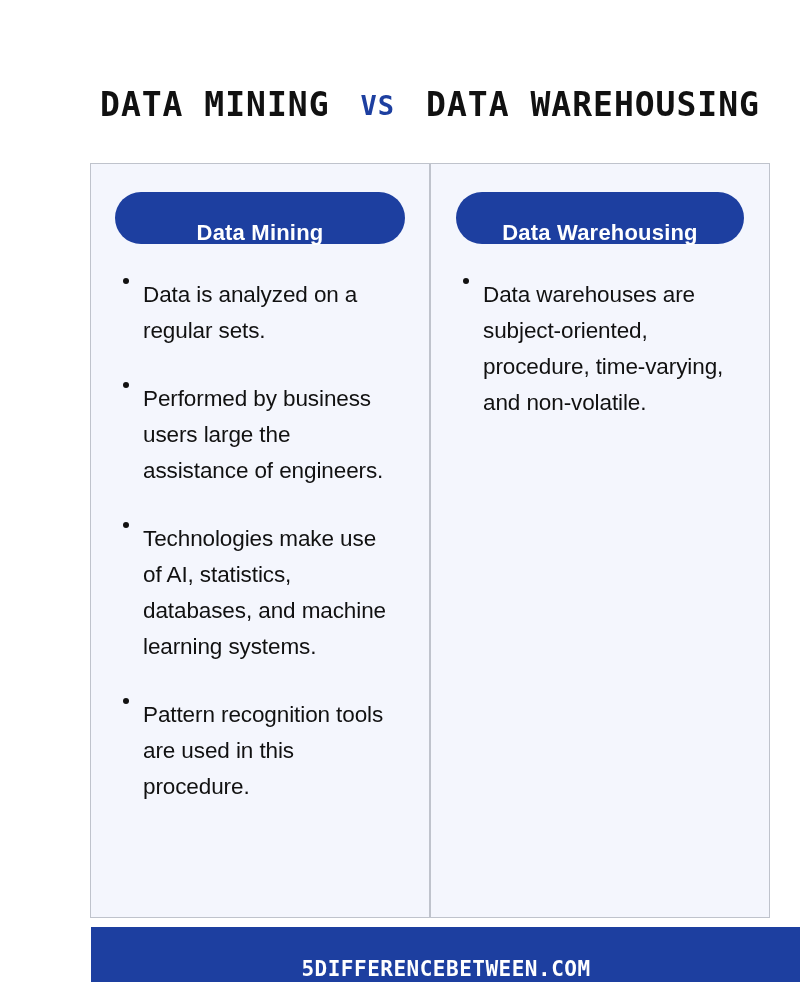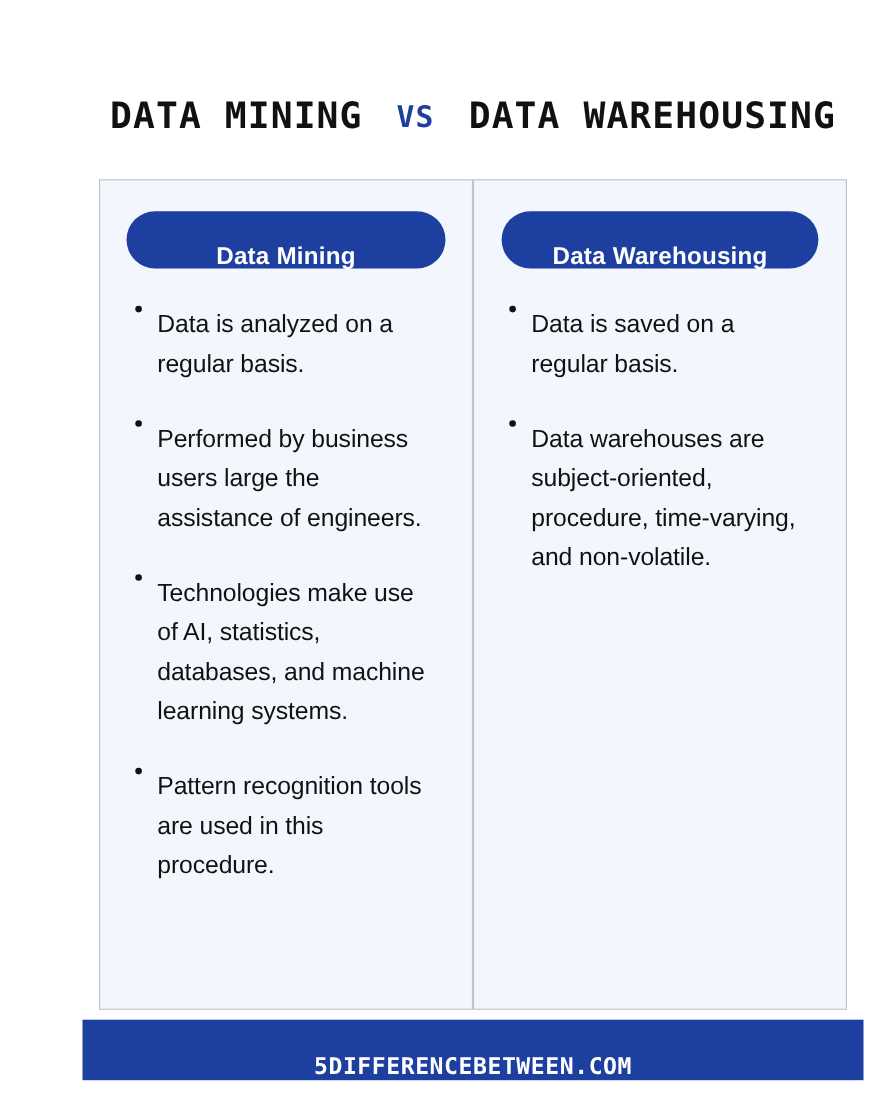--- a/index.html
+++ b/index.html
@@ -103,21 +103,21 @@
     top: 16px;
     width: 6px;
     height: 6px;
     border-radius: 50%;
     background: #111111;
   }
 
   
   .footer {
     position: absolute;
-    left: 45px;
+    left: 61px;
     top: 897px;
     width: 710px;
     height: 55px;
     background: #1d3fa0;
     color: #ffffff;
     font-family: "DejaVu Sans Mono", monospace;
     font-size: 21px;
     font-weight: bold;
     line-height: 55px;
     text-align: center;
@@ -131,31 +131,30 @@
 
   <div class="title-bar">
     <span class="title-word">DATA MINING</span><span class="title-vs">VS</span><span class="title-word">DATA WAREHOUSING</span>
   </div>
 
   <div class="cards">
 
     <div class="card card-left">
       <div class="pill">Data Mining</div>
       <ul class="points">
-        <li>Data is analyzed on a regular basis.</li>
+        <li>Data is analyzed on a regular sets.</li>
         <li>Performed by business users large the assistance of engineers.</li>
         <li>Technologies make use of AI, statistics, databases, and machine learning systems.</li>
         <li>Pattern recognition tools are used in this procedure.</li>
       </ul>
     </div>
 
     <div class="card card-right">
       <div class="pill">Data Warehousing</div>
       <ul class="points">
-        <li>Data is saved on a regular basis.</li>
         <li>Data warehouses are subject-oriented, procedure, time-varying, and non-volatile.</li>
       </ul>
     </div>
 
   </div>
 
   <div class="footer">
     <span>5DIFFERENCEBETWEEN.COM</span>
   </div>
 

